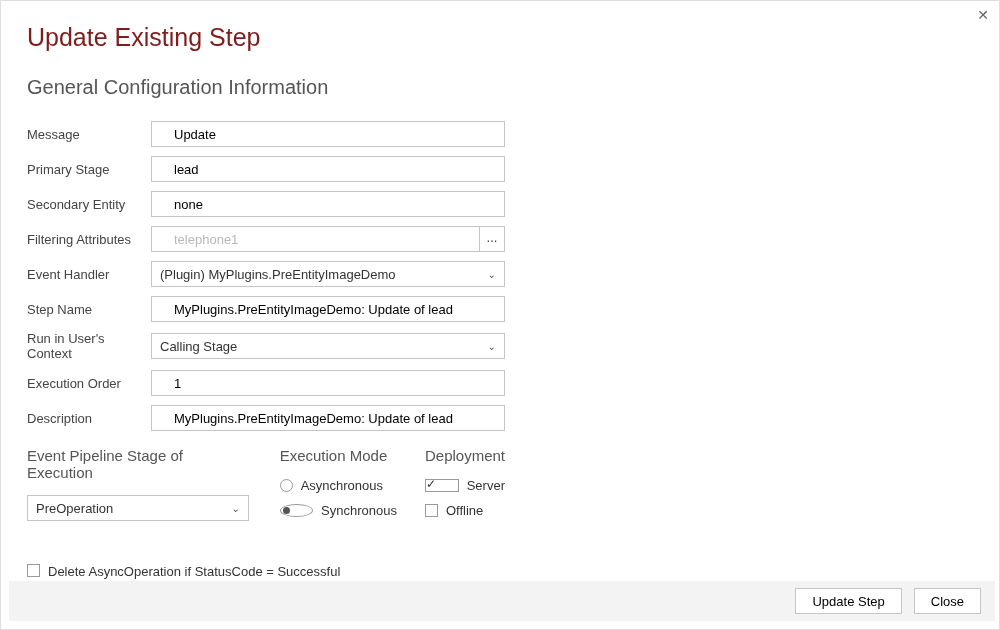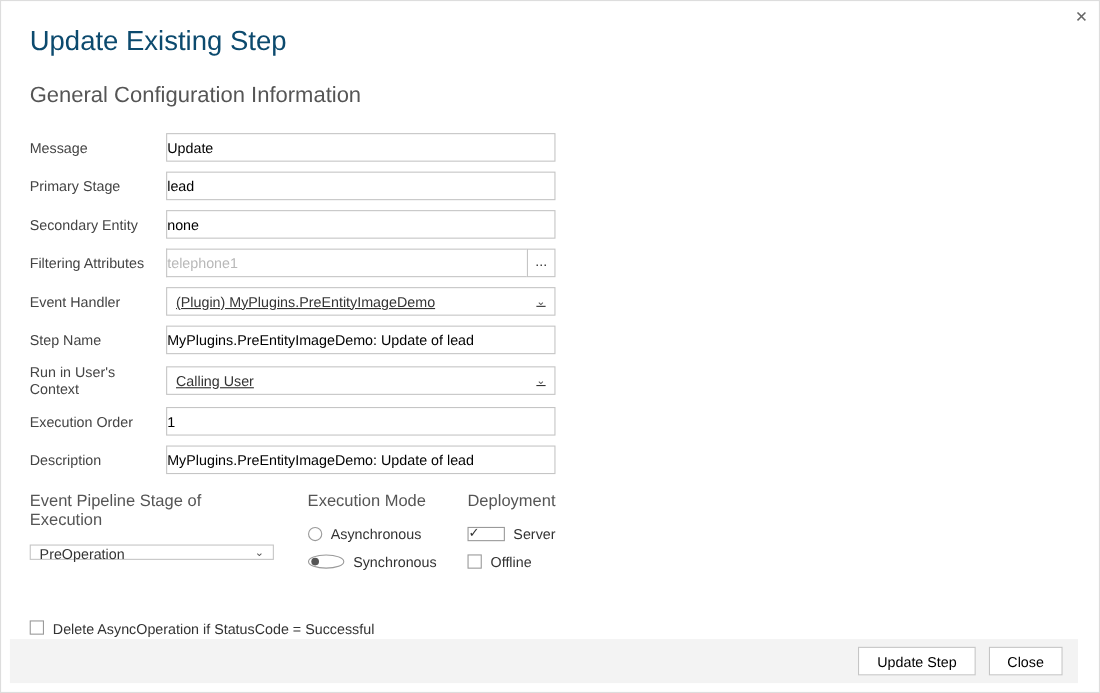--- a/index.html
+++ b/index.html
@@ -23,21 +23,21 @@
     color: #666;
     cursor: pointer;
     font-family: Arial, sans-serif;
   }
   .container {
     padding: 22px 26px 0 26px;
   }
   .title {
     font-size: 25px;
     font-weight: 300;
-    color: #0c4a6e;
+    color: #7f1d1d;
     margin: 0 0 24px 0;
   }
   .cols {
     display: flex;
     gap: 30px;
   }
   .left { width: 478px; }
   .right { flex: 1; }
   .section-head {
     font-size: 20px;
@@ -53,40 +53,39 @@
   }
   .row .lbl {
     width: 124px;
     font-size: 13px;
     color: #444;
   }
   .txt {
     flex: 1;
     height: 26px;
     border: 1px solid #c5c5c5;
-    padding: 0 0;
+    padding: 0 22px;
     font: inherit;
     font-size: 13px;
     background: #fff;
     outline: none;
   }
   .txt::placeholder { color: #b8b8b8; }
   .sel {
     flex: 1;
     height: 26px;
     border: 1px solid #c5c5c5;
     padding: 0 8px;
     font: inherit;
     font-size: 13px;
     background: #fff;
     display: flex;
     align-items: center;
     justify-content: space-between;
     cursor: pointer;
-    text-decoration: underline;
   }
   .chev {
     font-size: 10px;
     color: #555;
   }
   .filter-wrap {
     flex: 1;
     display: flex;
   }
   .filter-wrap .txt { flex: 1; border-right: none; }
@@ -109,28 +108,28 @@
   }
   .subgrid .sub { }
   .sub-head {
     font-size: 15px;
     font-weight: 400;
     color: #555;
     margin-bottom: 14px;
   }
   .stage-sel {
     width: 222px;
-    height: 14px;
+    height: 26px;
     border: 1px solid #c5c5c5;
     padding: 0 8px;
     font: inherit;
     font-size: 13px;
     background: #fff;
     display: flex;
-    align-items: flex-start;
+    align-items: center;
     justify-content: space-between;
     cursor: pointer;
     margin-top: 8px;
   }
   .opt {
     display: flex;
     align-items: center;
     gap: 8px;
     margin-bottom: 10px;
     cursor: pointer;
@@ -204,21 +203,21 @@
     border-bottom: 5px solid #555;
   }
   .tri-dn {
     width: 0; height: 0;
     border-left: 4px solid transparent;
     border-right: 4px solid transparent;
     border-top: 5px solid #555;
   }
   .footer {
     position: absolute;
-    left: 8px; right: 19px; bottom: 8px;
+    left: 8px; right: 4px; bottom: 8px;
     height: 40px;
     background: #f3f3f3;
     display: flex;
     align-items: center;
     justify-content: flex-end;
     gap: 12px;
     padding-right: 14px;
   }
   .btn {
     height: 26px;
@@ -270,21 +269,21 @@
           <span class="chev">⌄</span>
         </div>
       </div>
       <div class="row">
         <div class="lbl">Step Name</div>
         <input class="txt" type="text" value="MyPlugins.PreEntityImageDemo: Update of lead" style="">
       </div>
       <div class="row">
         <div class="lbl">Run in User's Context</div>
         <div class="sel">
-          <span>Calling User</span>
+          <span>Calling Stage</span>
           <span class="chev">⌄</span>
         </div>
       </div>
       <div class="row">
         <div class="lbl">Execution Order</div>
         <input class="txt" type="text" value="1" style="">
       </div>
       <div class="row">
         <div class="lbl">Description</div>
         <input class="txt" type="text" value="MyPlugins.PreEntityImageDemo: Update of lead" style="">

